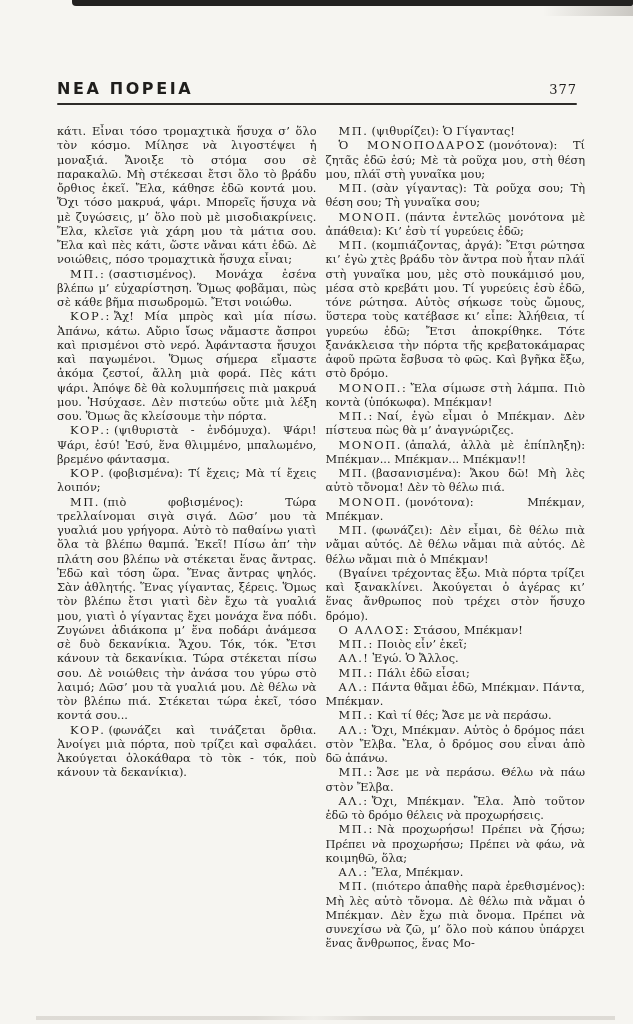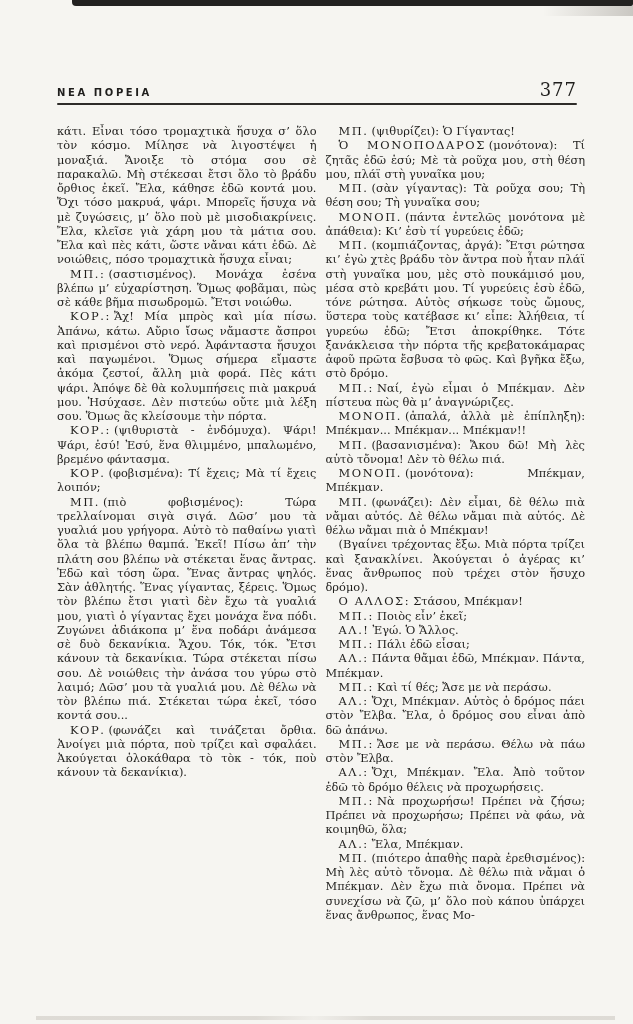--- a/index.html
+++ b/index.html
@@ -29,25 +29,25 @@
     background:linear-gradient(to right,#d9d6d0 0 38%, rgba(217,214,208,.25) 48%, #d9d6d0 58%);
     opacity:.85;
   }
   .page-header{
     position:absolute;top:79px;left:57px;right:56px;
     display:flex;justify-content:space-between;align-items:baseline;
   }
   .journal-title{
     font-family:"DejaVu Sans", sans-serif;
     font-weight:bold;
-    font-size:10px;
+    font-size:16px;
     letter-spacing:2.6px;
   }
   .page-number{
-    font-size:18px;
+    font-size:13px;
     letter-spacing:1px;
   }
   .header-rule{
     position:absolute;top:103px;left:57px;right:56px;height:2.4px;
     background:#2e2c29;
     border-radius:2px;
   }
   .text-columns{
     position:absolute;top:124px;left:57px;right:48px;
     display:flex;gap:9px;
@@ -104,20 +104,21 @@
       <p class="para"><span class="speaker">ΜΠ.</span><span>(ψιθυρίζει): Ὁ Γίγαντας!</span></p>
 
       <p class="para"><span class="speaker">Ὁ ΜΟΝΟΠΟΔΑΡΟΣ</span><span>(μονότονα): Τί ζητᾶς ἐδῶ ἐσύ; Μὲ τὰ ροῦχα μου, στὴ θέση μου, πλάϊ στὴ γυναῖκα μου;</span></p>
 
       <p class="para"><span class="speaker">ΜΠ.</span><span>(σὰν γίγαντας): Τὰ ροῦχα σου; Τὴ θέση σου; Τὴ γυναῖκα σου;</span></p>
 
       <p class="para"><span class="speaker">ΜΟΝΟΠ.</span><span>(πάντα ἐντελῶς μονότονα μὲ ἀπάθεια): Κι’ ἐσὺ τί γυρεύεις ἐδῶ;</span></p>
 
       <p class="para"><span class="speaker">ΜΠ.</span><span>(κομπιάζοντας, ἀργά): Ἔτσι ρώτησα κι’ ἐγὼ χτὲς βράδυ τὸν ἄντρα ποὺ ἦταν πλάϊ στὴ γυναῖκα μου, μὲς στὸ πουκάμισό μου, μέσα στὸ κρεβάτι μου. Τί γυρεύεις ἐσὺ ἐδῶ, τόνε ρώτησα. Αὐτὸς σήκωσε τοὺς ὤμους, ὕστερα τοὺς κατέβασε κι’ εἶπε: Ἀλήθεια, τί γυρεύω ἐδῶ; Ἔτσι ἀποκρίθηκε. Τότε ξανάκλεισα τὴν πόρτα τῆς κρεβατοκάμαρας ἀφοῦ πρῶτα ἔσβυσα τὸ φῶς. Καὶ βγῆκα ἔξω, στὸ δρόμο.</span></p>
 
+      <p class="para"><span class="speaker">ΜΟΝΟΠ.:</span><span>Ἔλα σίμωσε στὴ λάμπα. Πιὸ κοντὰ (ὑπόκωφα). Μπέκμαν!</span></p>
 
       <p class="para"><span class="speaker">ΜΠ.:</span><span>Ναί, ἐγὼ εἶμαι ὁ Μπέκμαν. Δὲν πίστευα πὼς θὰ μ’ ἀναγνώριζες.</span></p>
 
       <p class="para"><span class="speaker">ΜΟΝΟΠ.</span><span>(ἁπαλά, ἀλλὰ μὲ ἐπίπληξη): Μπέκμαν... Μπέκμαν... Μπέκμαν!!</span></p>
 
       <p class="para"><span class="speaker">ΜΠ.</span><span>(βασανισμένα): Ἄκου δῶ! Μὴ λὲς αὐτὸ τὄνομα! Δὲν τὸ θέλω πιά.</span></p>
 
       <p class="para"><span class="speaker">ΜΟΝΟΠ.</span><span>(μονότονα): Μπέκμαν, Μπέκμαν.</span></p>
 
       <p class="para"><span class="speaker">ΜΠ.</span><span>(φωνάζει): Δὲν εἶμαι, δὲ θέλω πιὰ νἄμαι αὐτός. Δὲ θέλω νἄμαι πιὰ αὐτός. Δὲ θέλω νἄμαι πιὰ ὁ Μπέκμαν!</span></p>

